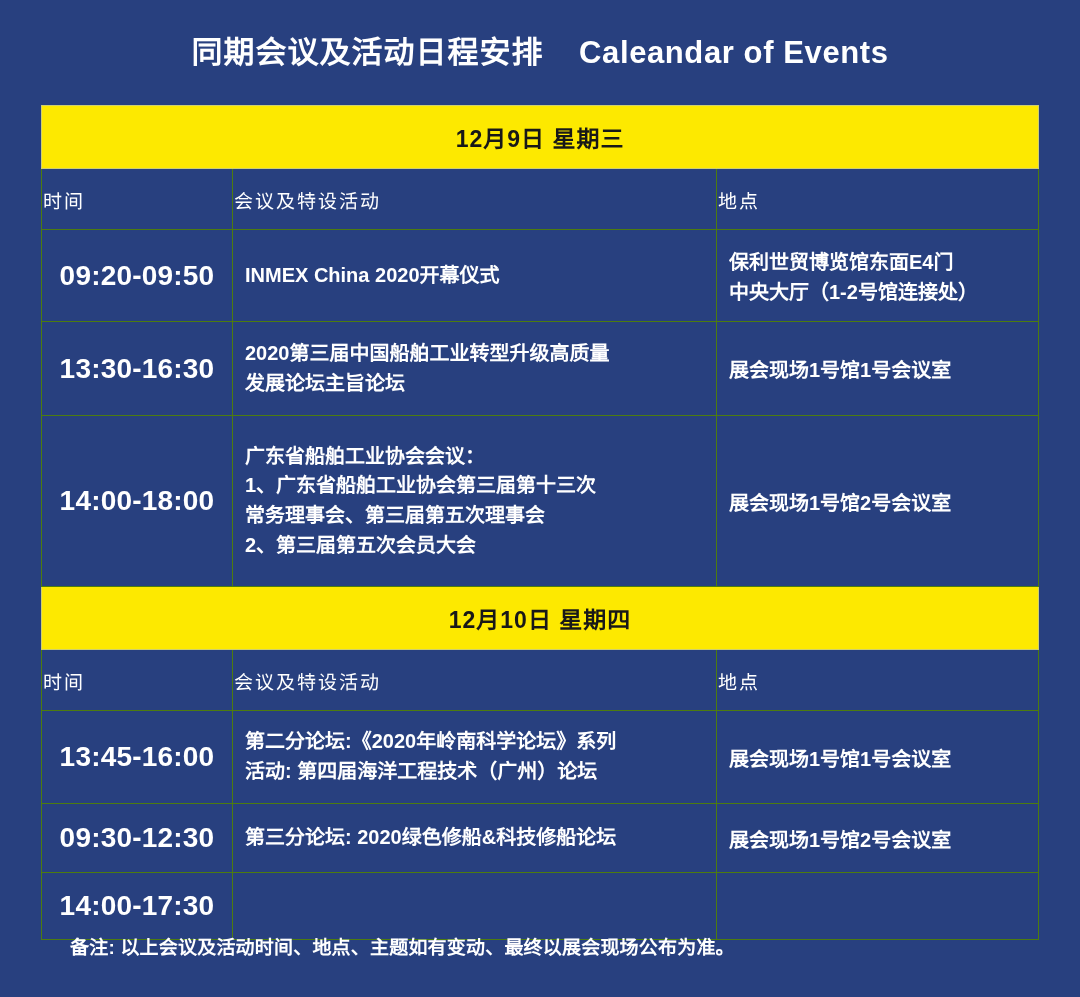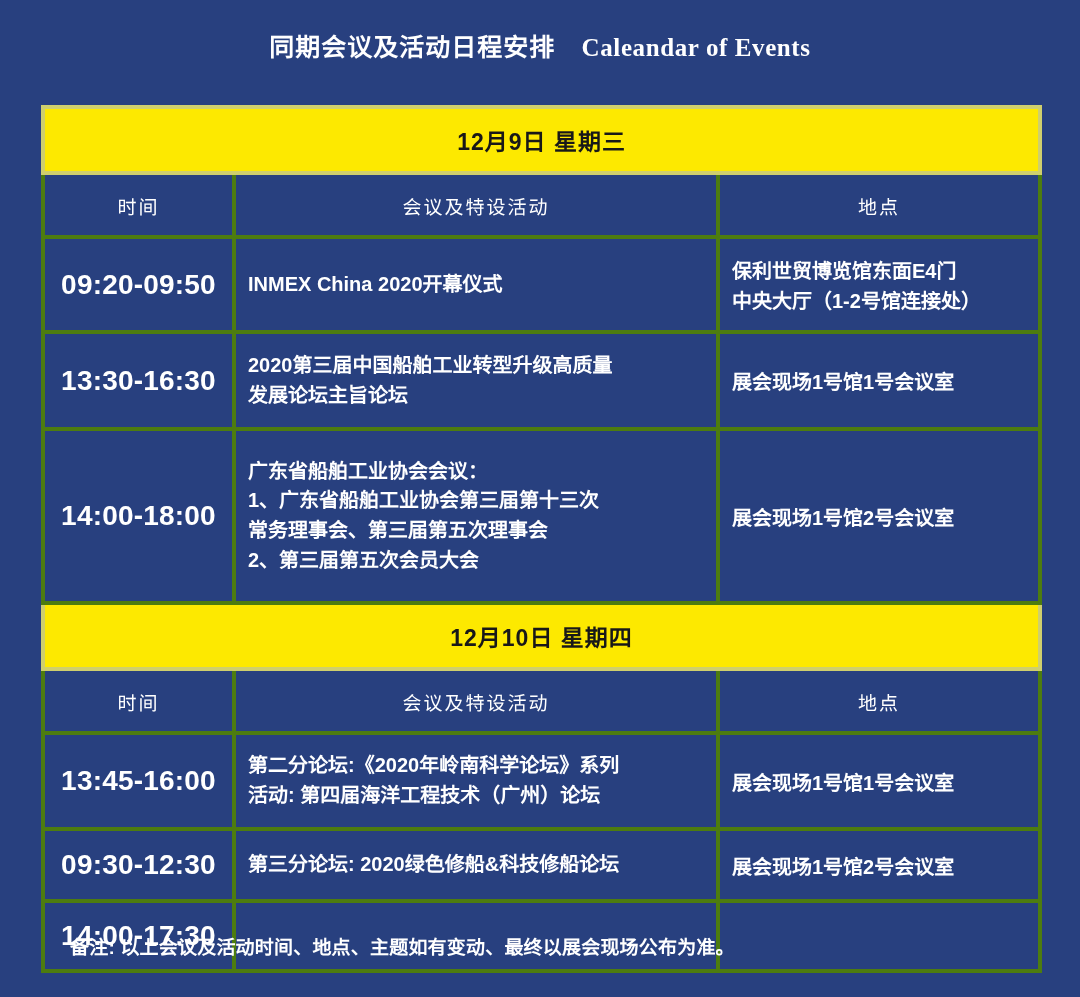--- a/index.html
+++ b/index.html
@@ -17,44 +17,43 @@
   }
 
   
   .page-title {
     position: absolute;
     left: 0;
     top: 27px;
     width: 1080px;
     text-align: center;
     color: #ffffff;
-    font-size: 25px;
+    font-size: 31px;
     font-weight: bold;
     letter-spacing: 0.3px;
     white-space: nowrap;
-    font-family: Liberation Serif, serif;
   }
   .page-title .title-cn { letter-spacing: 1px; }
   .page-title .title-en { letter-spacing: 0.6px; }
 
   
   .schedule {
     position: absolute;
     left: 41px;
     top: 105px;
     width: 997px;
     border-collapse: collapse;
     table-layout: fixed;
   }
   .schedule col.c-time  { width: 191px; }
   .schedule col.c-event { width: 484px; }
   .schedule col.c-venue { width: 322px; }
 
   .schedule td {
-    border: 4px solid #4d7c0f;
+    border: 1px solid #4d7c0f;
     color: #ffffff;
     vertical-align: middle;
     background: #28407f;
   }
 
   
   tr.day-banner td {
     background: #fde900;
     color: #181818;
     font-size: 23px;
@@ -62,21 +61,20 @@
     text-align: center;
     height: 60px;
     letter-spacing: 1px;
     border-color: #cfcf6d;
   }
 
   
   tr.col-head td {
     font-size: 19px;
     font-weight: normal;
-    text-align: center;
     height: 58px;
     letter-spacing: 2px;
   }
 
   
   td.time {
     font-size: 28px;
     font-weight: bold;
     text-align: center;
     letter-spacing: 0.2px;

